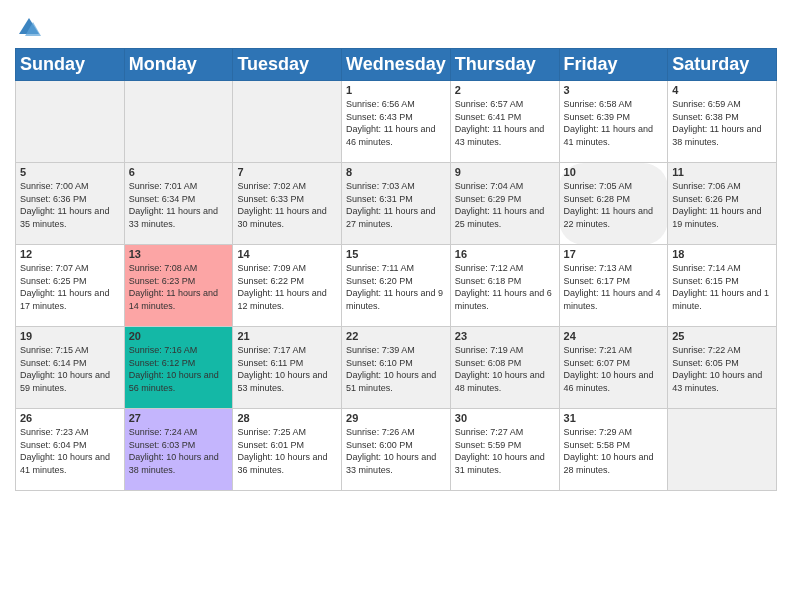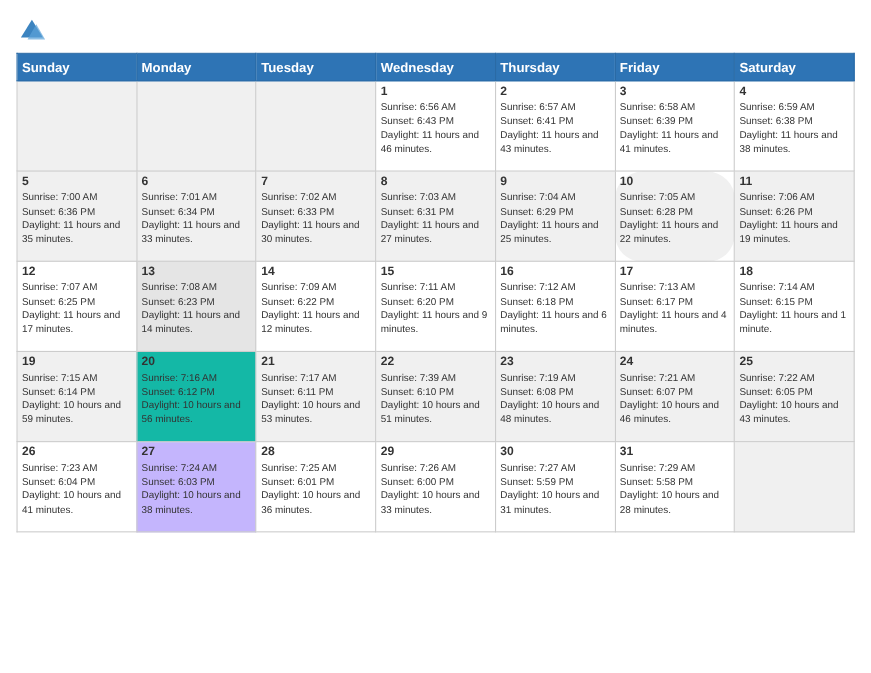--- a/index.html
+++ b/index.html
@@ -54,21 +54,21 @@
       color: #555;
     }
     .calendar {
       width: 100%;
       border-collapse: collapse;
       border: 1px solid #ccc;
     }
     .calendar th {
       background-color: #2e74b5;
       color: #fff;
-      font-size: 12px;
+      font-size: 18px;
       font-weight: bold;
       padding: 5px 4px;
       text-align: left;
       border: 1px solid #2a6aa5;
     }
     .calendar td {
       vertical-align: top;
       border: 1px solid #ccc;
       padding: 3px 4px;
       width: calc(100% / 7);
@@ -203,21 +203,21 @@
 Daylight: 11 hours and 19 minutes.</div>
           </td>
         </tr>
         <tr>
           <td style="background: rgb(255, 255, 255);">
             <div class="day-number">12</div>
             <div class="day-info">Sunrise: 7:07 AM
 Sunset: 6:25 PM
 Daylight: 11 hours and 17 minutes.</div>
           </td>
-          <td style="background: #e5e5e5;">
+          <td style="background: #fca5a5;">
             <div class="day-number">13</div>
             <div class="day-info">Sunrise: 7:08 AM
 Sunset: 6:23 PM
 Daylight: 11 hours and 14 minutes.</div>
           </td>
           <td style="background: rgb(255, 255, 255); margin-top: 19px;">
             <div class="day-number">14</div>
             <div class="day-info">Sunrise: 7:09 AM
 Sunset: 6:22 PM
 Daylight: 11 hours and 12 minutes.</div>

